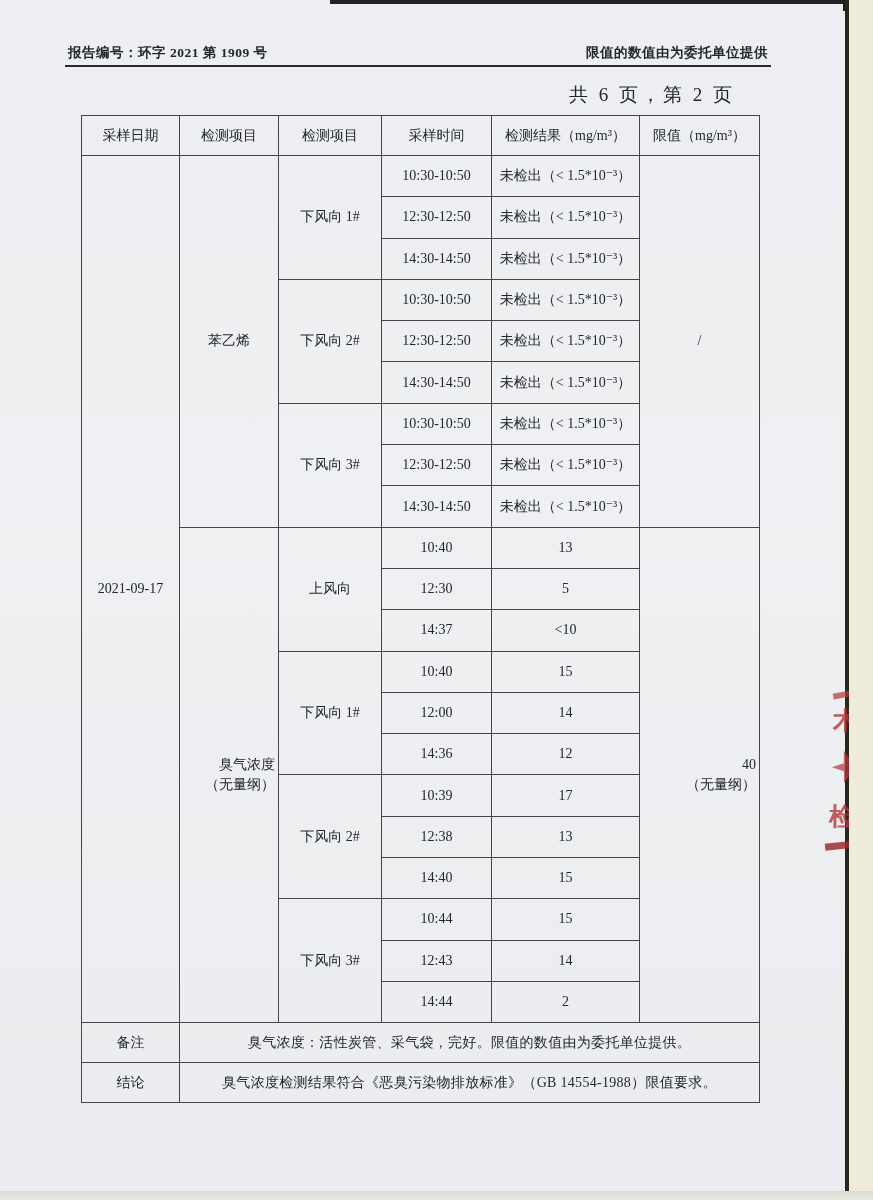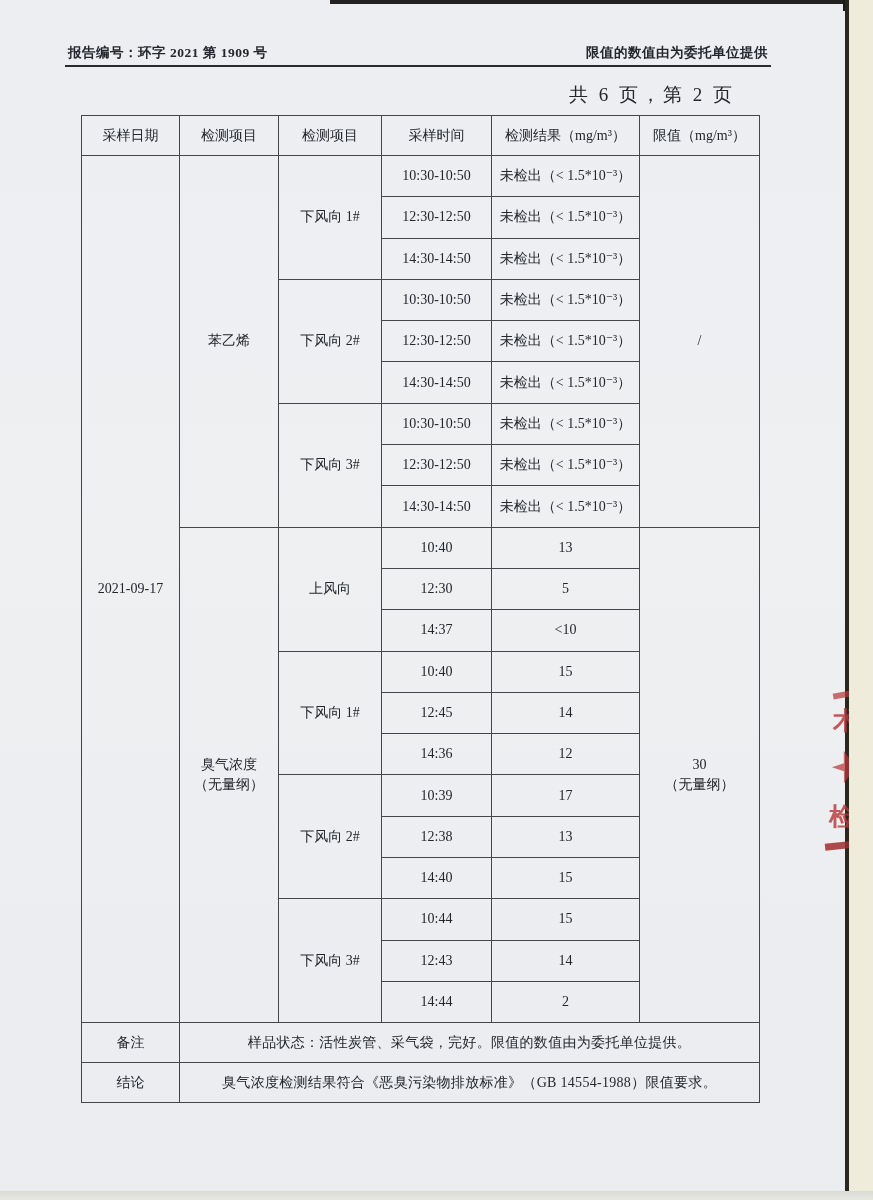--- a/index.html
+++ b/index.html
@@ -42,21 +42,21 @@
     border:1.5px solid #45464b;
     font-size:14px;font-weight:normal;
     text-align:center;vertical-align:middle;
     padding:0 3px;color:#23262d;
     overflow:hidden;
   }
   tr.head{height:40px;}
   tr.r{height:41.3px;}
   tr.note{height:40px;}
   td.wide-text{text-align:left;padding-left:15px;font-size:14.5px;letter-spacing:0.3px;}
-  .two-line span{display:block;line-height:1.45;}
+  .two-line span{display:block;line-height:1.45;text-align:right;}
   
   .stamp{
     position:absolute;left:820px;top:686px;width:29px;height:170px;
     overflow:hidden;pointer-events:none;
   }
   .stamp *{position:absolute;color:rgba(183,57,60,0.82);}
   .stamp .bar-top{left:13px;top:5px;width:30px;height:6px;background:rgba(183,57,60,0.72);transform:rotate(-10deg);}
   .stamp .char-top{left:13px;top:18px;font-size:25px;font-weight:bold;}
   .stamp .star{
     left:12px;top:64px;width:34px;height:34px;background:rgba(183,57,60,0.72);
@@ -150,40 +150,40 @@
 
     <tr class="r">
       <td rowspan="12" class="two-line">
         <span>臭气浓度</span>
         <span>（无量纲）</span>
       </td>
       <td rowspan="3">上风向</td>
       <td>10:40</td>
       <td>13</td>
       <td rowspan="12" class="two-line">
-        <span>30</span>
+        <span>40</span>
         <span>（无量纲）</span>
       </td>
     </tr>
     <tr class="r">
       <td>12:30</td>
       <td>5</td>
     </tr>
     <tr class="r">
       <td>14:37</td>
       <td>&lt;10</td>
     </tr>
 
     <tr class="r">
       <td rowspan="3">下风向 1#</td>
       <td>10:40</td>
       <td>15</td>
     </tr>
     <tr class="r">
-      <td>12:45</td>
+      <td>12:00</td>
       <td>14</td>
     </tr>
     <tr class="r">
       <td>14:36</td>
       <td>12</td>
     </tr>
 
     <tr class="r">
       <td rowspan="3">下风向 2#</td>
       <td>10:39</td>
@@ -207,21 +207,21 @@
       <td>12:43</td>
       <td>14</td>
     </tr>
     <tr class="r">
       <td>14:44</td>
       <td>2</td>
     </tr>
 
     <tr class="note">
       <td>备注</td>
-      <td colspan="5" class="wide-text">样品状态：活性炭管、采气袋，完好。限值的数值由为委托单位提供。</td>
+      <td colspan="5" class="wide-text">臭气浓度：活性炭管、采气袋，完好。限值的数值由为委托单位提供。</td>
     </tr>
     <tr class="note">
       <td>结论</td>
       <td colspan="5" class="wide-text">臭气浓度检测结果符合《恶臭污染物排放标准》（GB 14554-1988）限值要求。</td>
     </tr>
   </tbody>
     </table>
 
   <div class="stamp">
     <div class="bar-top"></div>

